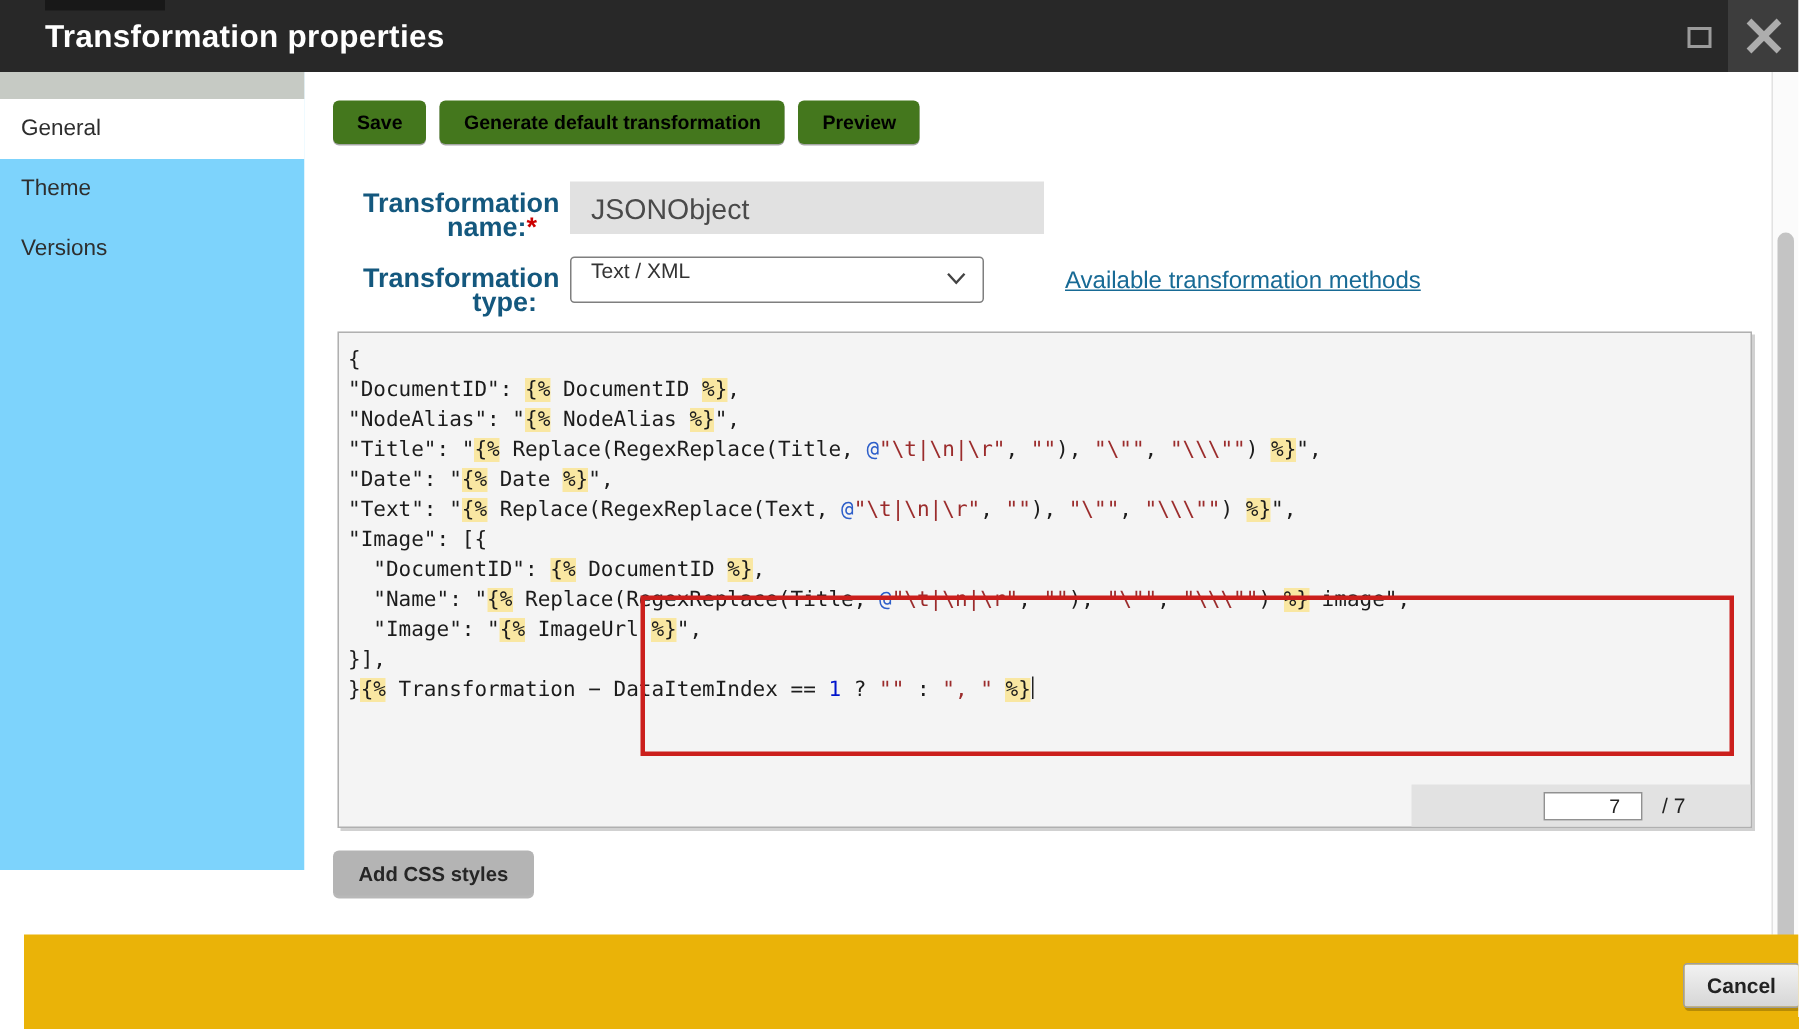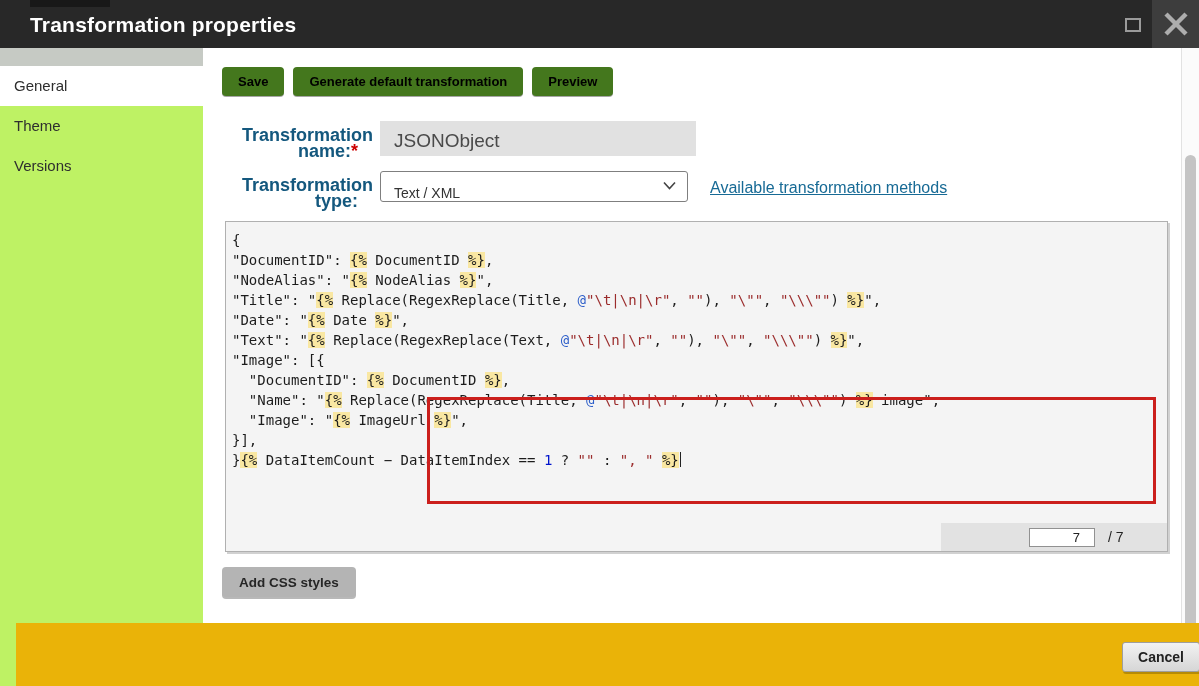--- a/index.html
+++ b/index.html
@@ -8,43 +8,43 @@
 
   
   .titlebar{position:absolute; left:0; top:0; width:1199px; height:48px; background:#282828;}
   .titlebar .artifact{position:absolute; left:30px; top:0; width:80px; height:7px; background:#181818;}
   .dlg-title{position:absolute; left:30px; top:0; height:48px; line-height:50px; color:#fff; font-size:21px; font-weight:bold; letter-spacing:.2px;}
   .max-btn{position:absolute; left:1120px; top:12px; width:26px; height:26px; display:flex; align-items:center; justify-content:center; cursor:pointer;}
   .max-glyph{width:12px; height:10px; border:2px solid #9b9b9b;}
   .close-btn{position:absolute; left:1152px; top:0; width:47px; height:48px; background:#3d3d3d; display:flex; align-items:center; justify-content:center; cursor:pointer;}
 
   
-  .sidebar{position:absolute; left:0; top:48px; width:203px; height:638px; background:#bef264;}
+  .sidebar{position:absolute; left:0; top:48px; width:203px; height:532px; background:#7dd3fc;}
   .sidebar-topstrip{position:absolute; left:0; top:0; width:203px; height:18px; background:#c6cac4;}
   .sidebar-list{position:absolute; left:0; top:18px; width:203px;}
   .sidebar-item{height:40px; line-height:40px; padding-left:14px; font-size:15px; color:#2e2e2e; cursor:pointer;}
   .sidebar-item.selected{background:#ffffff;}
 
   
   .main{position:absolute; left:203px; top:48px; width:978px; height:575px; background:#fff;}
 
   .toolbar{position:absolute; left:19px; top:19px; display:flex; gap:9px;}
   .green-btn{height:29px; padding:0 16px; background:#44771d; border:none; border-radius:4px;
     color:#000000; font-family:"Liberation Sans",sans-serif; font-weight:bold; font-size:13px; cursor:pointer;
     box-shadow:0 1px 0 rgba(0,0,0,.35);}
 
   .form-label{position:absolute; width:116px; text-align:right; font-size:18px; font-weight:bold; color:#14587e; line-height:16px;}
   .lbl-name{left:39px; top:79px;}
   .lbl-type{left:39px; top:129px;}
   .req{color:#cc0000;}
 
   .name-input{position:absolute; left:177px; top:73px; width:302px; height:31px; background:#e1e1e1; border:none;
     font-family:"Liberation Sans",sans-serif; font-size:19px; color:#4a4a4a; padding:4px 0 0 14px; outline:none;}
-  .type-select{position:absolute; left:177px; top:123px; width:308px; height:31px; background:#fff; border:1px solid #7f7f7f;
-    border-radius:3px; font-size:14px; color:#333; display:flex; align-items:flex-end; padding-left:13px; cursor:pointer; box-sizing:border-box;}
+  .type-select{position:absolute; left:177px; top:123px; width:276px; height:31px; background:#fff; border:1px solid #7f7f7f;
+    border-radius:3px; font-size:14px; color:#333; display:flex; align-items:flex-start; padding-left:13px; cursor:pointer; box-sizing:border-box;}
   .type-select .chev{position:absolute; right:11px; top:9px;}
   .methods-link{position:absolute; left:507px; top:131px; font-size:16px; color:#176a95; text-decoration:underline; cursor:pointer;}
 
   
   .editor{position:absolute; left:22px; top:173px; width:941px; height:329px; background:#f4f4f4;
     border:1px solid #b0b0b0; box-shadow:2px 2px 0 rgba(0,0,0,.18); cursor:text;}
   .code{position:absolute; left:6px; top:8px; font-family:"DejaVu Sans Mono", monospace; font-size:14px; color:#1c1c1c;}
   .code-line{height:20px; line-height:20px; white-space:pre;}
   .tok-p{color:#1c1c1c;}
   .tok-m{color:#1c1c1c; background:#f9e7a2;}
@@ -134,21 +134,21 @@
           <div class="code-line"><span class="tok-p">"DocumentID": </span><span class="tok-m">{%</span><span class="tok-p"> DocumentID </span><span class="tok-m">%}</span><span class="tok-p">,</span></div>
           <div class="code-line"><span class="tok-p">"NodeAlias": "</span><span class="tok-m">{%</span><span class="tok-p"> NodeAlias </span><span class="tok-m">%}</span><span class="tok-p">",</span></div>
           <div class="code-line"><span class="tok-p">"Title": "</span><span class="tok-m">{%</span><span class="tok-p"> Replace(RegexReplace(Title, </span><span class="tok-a">@</span><span class="tok-s">"\t|\n|\r"</span><span class="tok-p">, </span><span class="tok-s">""</span><span class="tok-p">), </span><span class="tok-s">"\""</span><span class="tok-p">, </span><span class="tok-s">"\\\""</span><span class="tok-p">) </span><span class="tok-m">%}</span><span class="tok-p">",</span></div>
           <div class="code-line"><span class="tok-p">"Date": "</span><span class="tok-m">{%</span><span class="tok-p"> Date </span><span class="tok-m">%}</span><span class="tok-p">",</span></div>
           <div class="code-line"><span class="tok-p">"Text": "</span><span class="tok-m">{%</span><span class="tok-p"> Replace(RegexReplace(Text, </span><span class="tok-a">@</span><span class="tok-s">"\t|\n|\r"</span><span class="tok-p">, </span><span class="tok-s">""</span><span class="tok-p">), </span><span class="tok-s">"\""</span><span class="tok-p">, </span><span class="tok-s">"\\\""</span><span class="tok-p">) </span><span class="tok-m">%}</span><span class="tok-p">",</span></div>
           <div class="code-line"><span class="tok-p">"Image": [{</span></div>
           <div class="code-line"><span class="tok-p">  "DocumentID": </span><span class="tok-m">{%</span><span class="tok-p"> DocumentID </span><span class="tok-m">%}</span><span class="tok-p">,</span></div>
           <div class="code-line"><span class="tok-p">  "Name": "</span><span class="tok-m">{%</span><span class="tok-p"> Replace(RegexReplace(Title, </span><span class="tok-a">@</span><span class="tok-s">"\t|\n|\r"</span><span class="tok-p">, </span><span class="tok-s">""</span><span class="tok-p">), </span><span class="tok-s">"\""</span><span class="tok-p">, </span><span class="tok-s">"\\\""</span><span class="tok-p">) </span><span class="tok-m">%}</span><span class="tok-p"> image",</span></div>
           <div class="code-line"><span class="tok-p">  "Image": "</span><span class="tok-m">{%</span><span class="tok-p"> ImageUrl </span><span class="tok-m">%}</span><span class="tok-p">",</span></div>
           <div class="code-line"><span class="tok-p">}],</span></div>
-          <div class="code-line"><span class="tok-p">}</span><span class="tok-m">{%</span><span class="tok-p"> DataItemCount − DataItemIndex == </span><span class="tok-n">1</span><span class="tok-p"> ? </span><span class="tok-s">""</span><span class="tok-p"> : </span><span class="tok-s">", "</span><span class="tok-p"> </span><span class="tok-m">%}</span><span class="caret"></span></div>
+          <div class="code-line"><span class="tok-p">}</span><span class="tok-m">{%</span><span class="tok-p"> Transformation − DataItemIndex == </span><span class="tok-n">1</span><span class="tok-p"> ? </span><span class="tok-s">""</span><span class="tok-p"> : </span><span class="tok-s">", "</span><span class="tok-p"> </span><span class="tok-m">%}</span><span class="caret"></span></div>
         </div>
       <div class="pager">
         <input class="pager-input" value="7" style="">
         <span class="pager-total"><span>/</span> <span>7</span></span>
       </div>
     </div>
 
     <div class="annotation"></div>
 
     <button class="addcss-btn">Add CSS styles</button>

